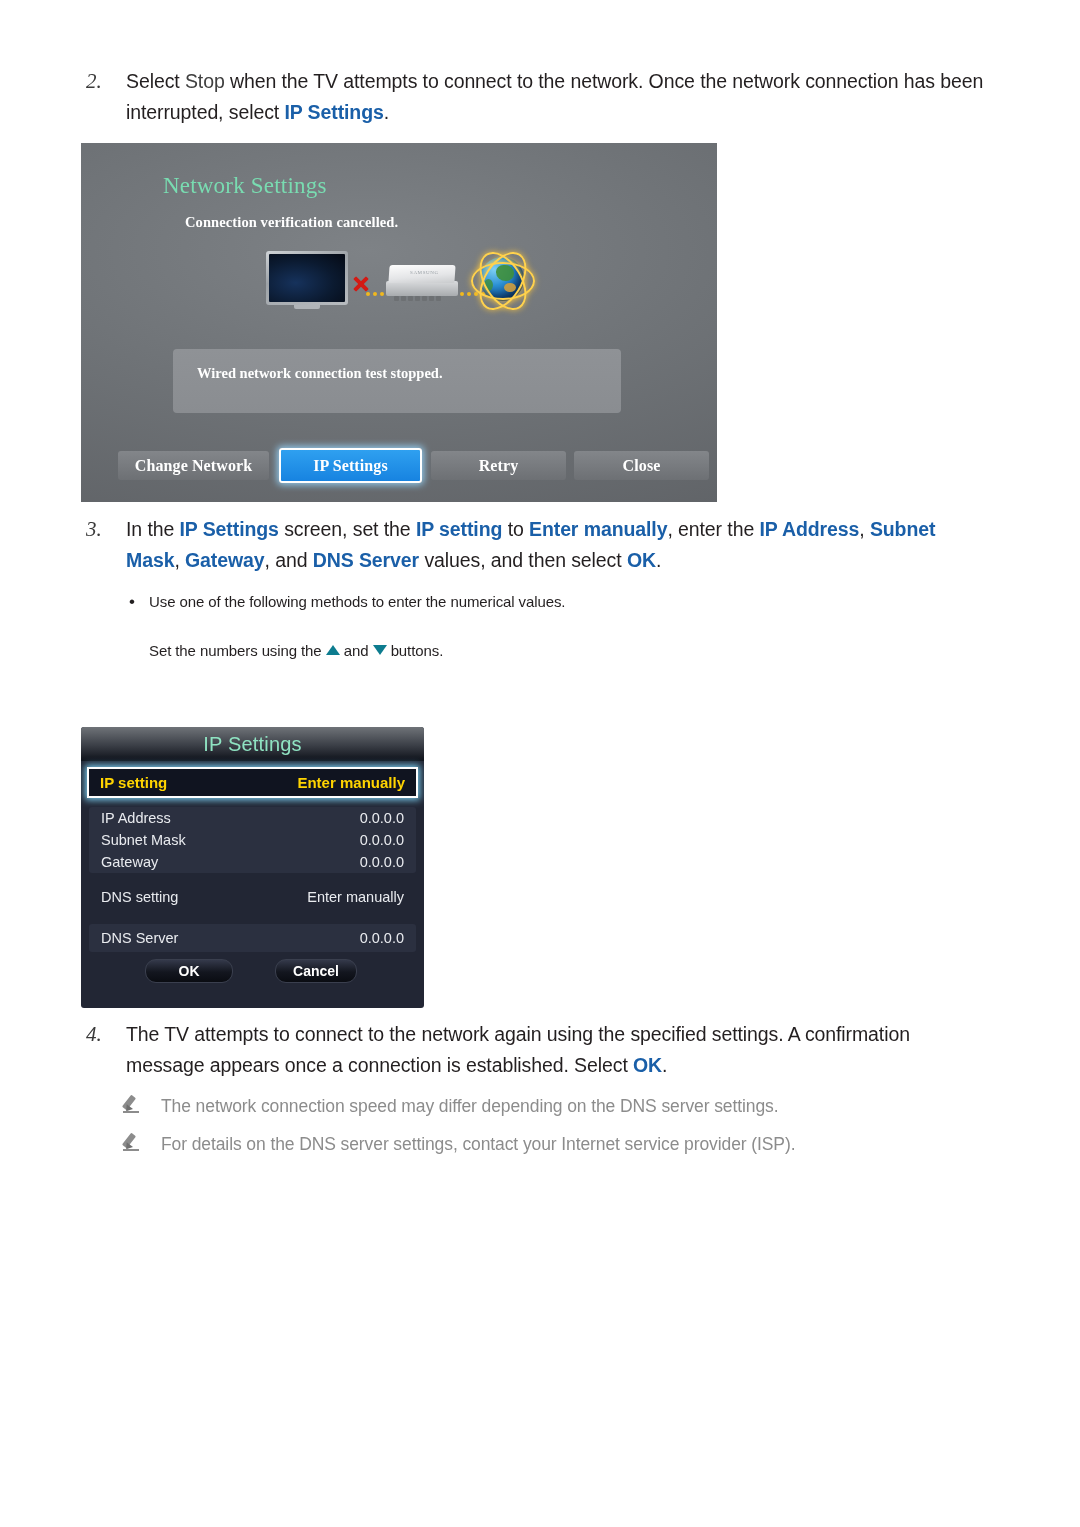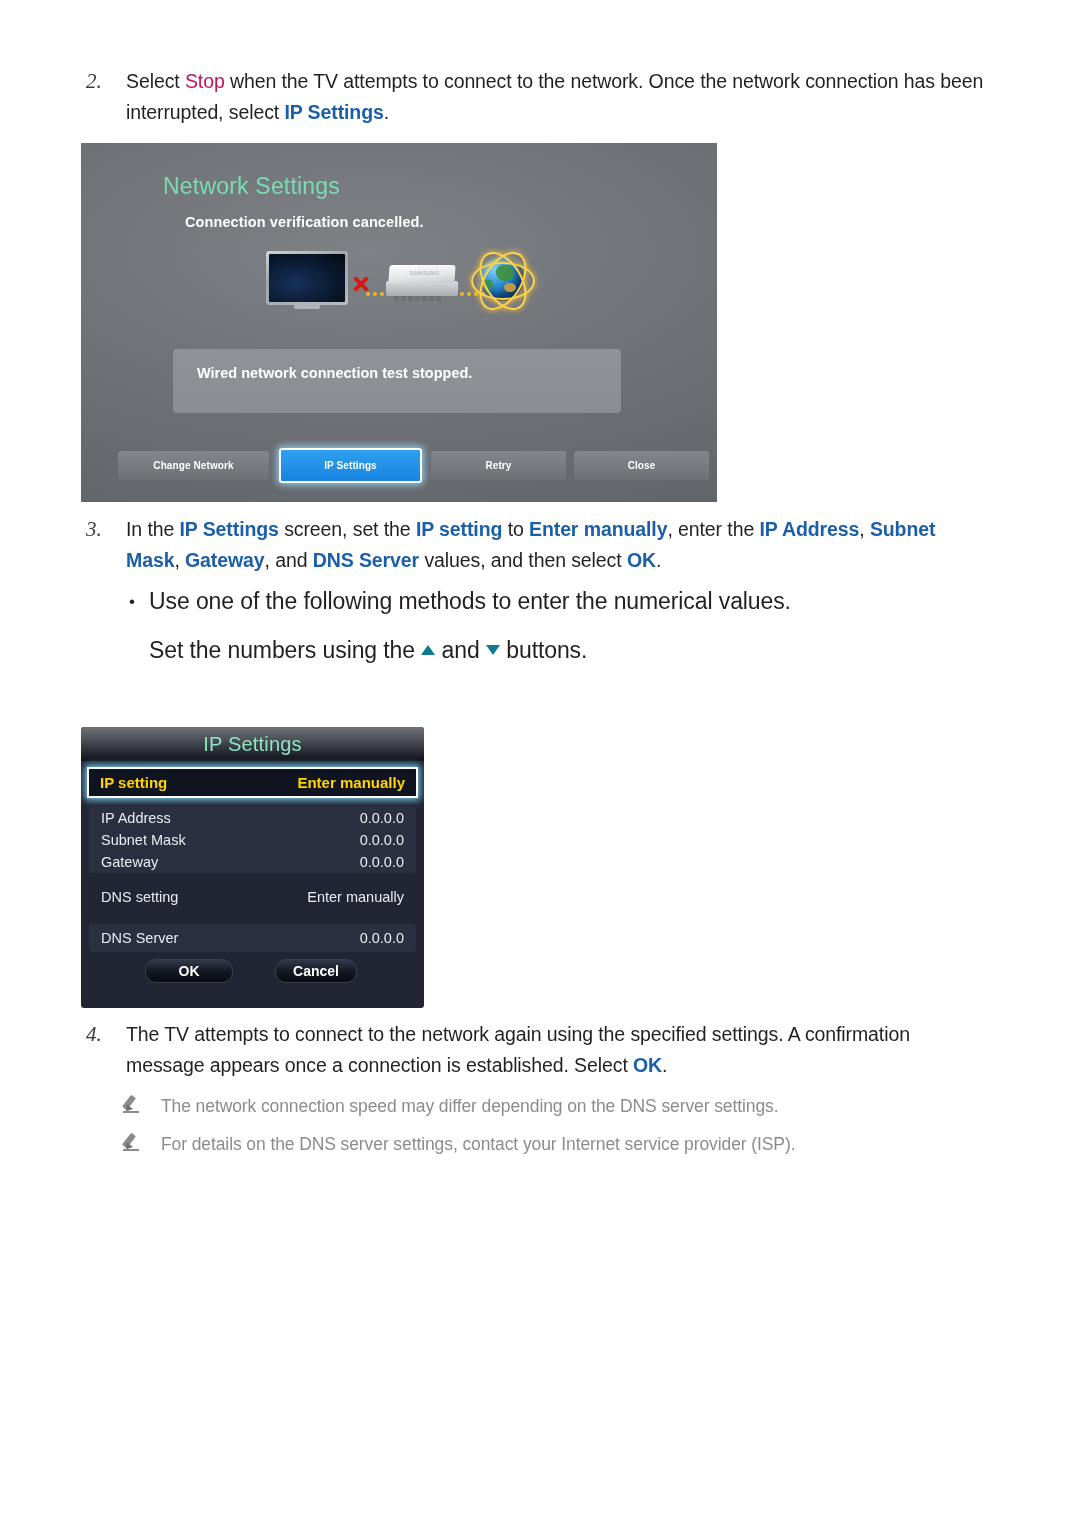--- a/index.html
+++ b/index.html
@@ -32,39 +32,39 @@
     text-align: left;
     padding-left: 4px;
     line-height: 31px;
   }
   .step-body {
     font-size: 19.5px;
     line-height: 31px;
     color: #231f20;
     letter-spacing: -0.1px;
   }
-  .hl { color: #be185d; }
+  .hl { color: #404040; }
   .hl-b { color: #1a5fa8; font-weight: bold; }
   .bold { font-weight: bold; }
 
   .bullet-block {
     position: absolute;
     display: flex;
     align-items: flex-start;
   }
   .bullet-dot {
     width: 34px;
     flex: 0 0 34px;
     font-size: 17px;
     line-height: 31px;
     color: #231f20;
     text-align: center;
   }
   .bullet-body {
-    font-size: 23px;
+    font-size: 15px;
     line-height: 31px;
     letter-spacing: -0.1px;
   }
   .tri {
     display: inline-block;
     width: 0; height: 0;
     border-left: 7px solid transparent;
     border-right: 7px solid transparent;
     vertical-align: middle;
     position: relative;
@@ -125,20 +125,21 @@
   
   #tv-network {
     position: absolute;
     left: 81px;
     top: 143px;
     width: 636px;
     height: 359px;
     background:
       radial-gradient(ellipse 120% 90% at 45% 30%, #7e8286 0%, #6f7377 45%, #5e6165 100%);
     overflow: hidden;
+    font-family: Liberation Serif, serif;
   }
   #tv-network .ns-title {
     position: absolute;
     left: 82px; top: 30px;
     font-size: 23px;
     color: #79dcb1;
     letter-spacing: 0.2px;
   }
   #tv-network .ns-sub {
     position: absolute;
@@ -268,21 +269,21 @@
   }
 
   
   .btnrow { position: absolute; left: 37px; top: 308px; width: 570px; height: 29px; }
   .nbtn {
     position: absolute; top: 0;
     height: 29px;
     background: linear-gradient(180deg,#83868a 0%, #6d7074 100%);
     border-radius: 3px;
     color: #ffffff;
-    font-size: 10px;
+    font-size: 16px;
     font-weight: bold;
     display: flex; align-items: center; justify-content: center;
     letter-spacing: 0.1px;
   }
   .nbtn.sel {
     background: linear-gradient(180deg,#2fa0f0 0%, #1783e0 100%);
     border: 2px solid #ffffff;
     box-shadow: 0 0 7px 2px rgba(150,215,255,.85);
     box-sizing: border-box;
     top: -3px; height: 35px;

